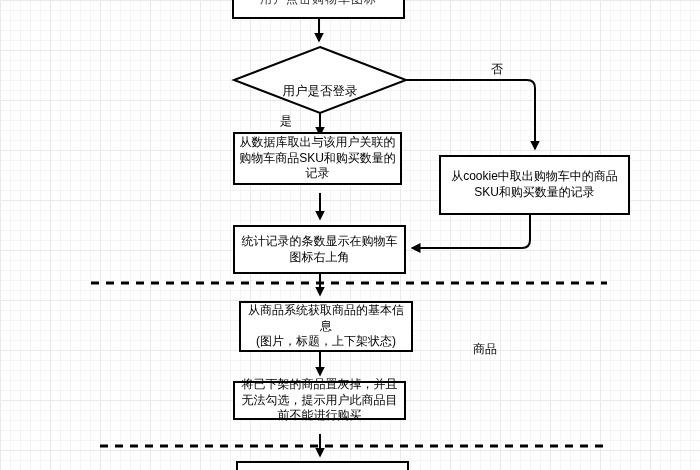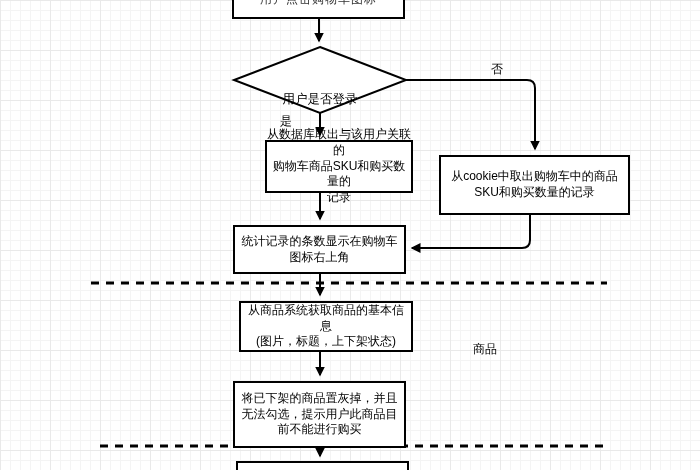--- a/index.html
+++ b/index.html
@@ -94,26 +94,26 @@
 
   <path d="M320,434 L320,456" stroke="#000" stroke-width="2" fill="none" marker-end="url(#arrow)"></path>
 
   <path d="M100,446 L605,446" stroke="#000" stroke-width="3" stroke-dasharray="8 7" fill="none"></path>
 </svg>
 
 <div class="box" style="left:232px; top:-34px; width:173px; height:53px; overflow:visible;">
   <span class="clipped-text" style="bottom:11px;">用户点击购物车图标</span>
 </div>
 
-<div class="diamond-label" style="left:250px; top:91px; width:140px;">用户是否登录</div>
+<div class="diamond-label" style="left:250px; top:83px; width:140px;">用户是否登录</div>
 
 <div class="floating-label" style="left:280px; top:115px;">是</div>
 <div class="floating-label" style="left:491px; top:63px;">否</div>
 
-<div class="box" style="left:233px; top:140px; width:148px; height:53px;margin-left:32px;">
+<div class="box" style="left:233px; top:132px; width:169px; height:53px;">
   <span>从数据库取出与该用户关联的
 购物车商品SKU和购买数量的
 记录</span>
 </div>
 
 <div class="box" style="left:439px; top:155px; width:191px; height:60px;">
   <span>从cookie中取出购物车中的商品
 SKU和购买数量的记录</span>
 </div>
 
@@ -123,19 +123,19 @@
 </div>
 
 <div class="box" style="left:239px; top:301px; width:174px; height:51px;">
   <span>从商品系统获取商品的基本信
 息
 (图片，标题，上下架状态)</span>
 </div>
 
 <div class="floating-label" style="left:473px; top:343px;text-align:right;">商品</div>
 
-<div class="box" style="left:233px; top:381px; width:173px; height:67px;">
+<div class="box" style="left:233px; top:381px; width:173px; height:39px;">
   <span>将已下架的商品置灰掉，并且
 无法勾选，提示用户此商品目
 前不能进行购买</span>
 </div>
 
 <div class="box" style="left:236px; top:461px; width:173px; height:40px;"></div>
 
 </body></html>

